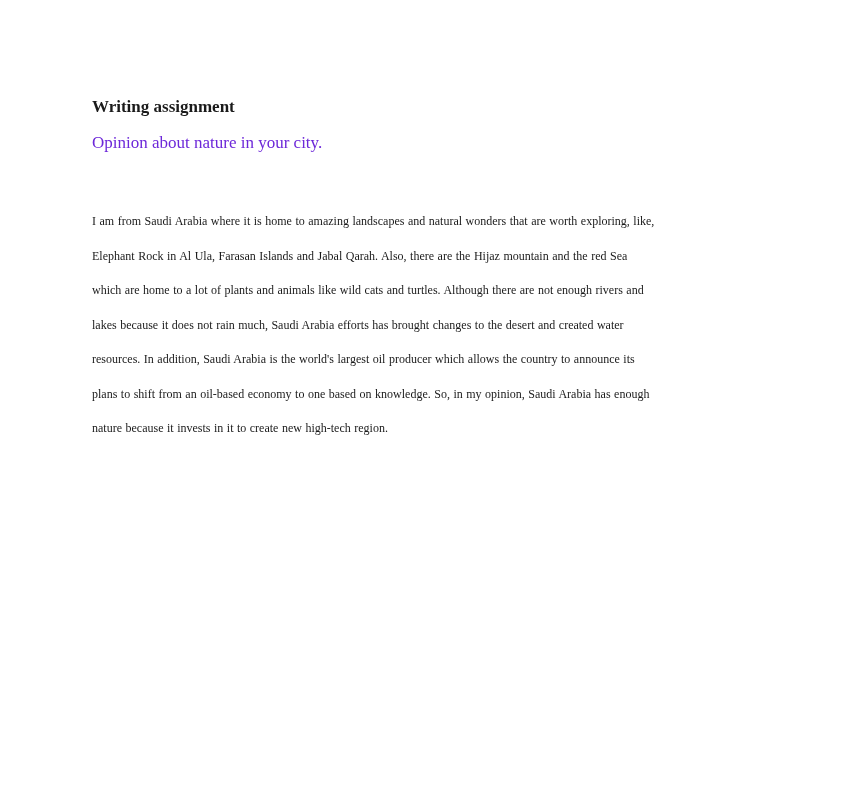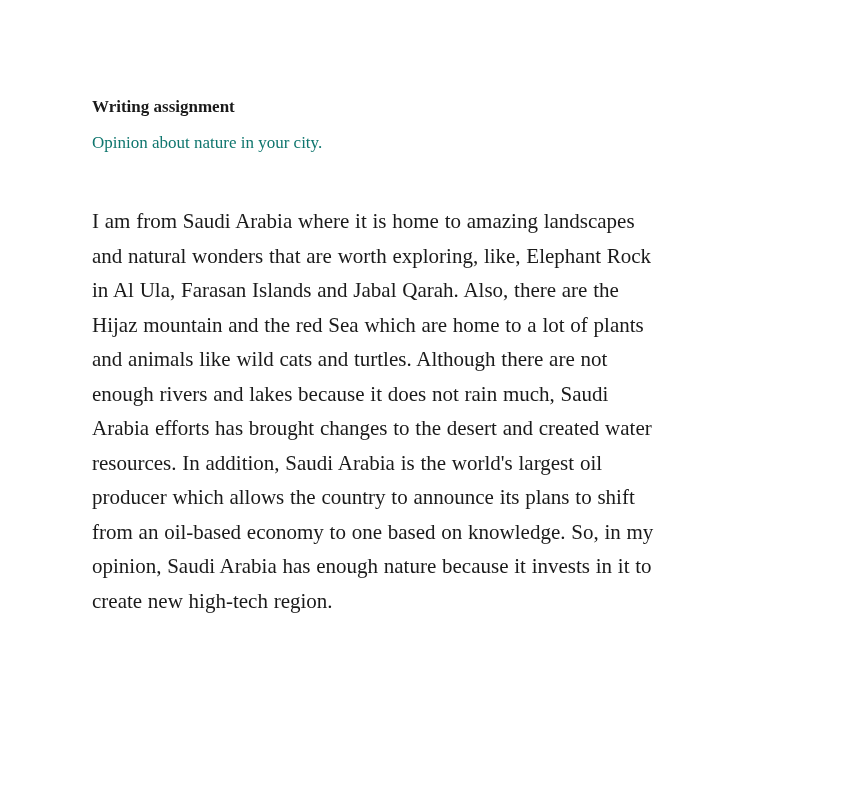--- a/index.html
+++ b/index.html
@@ -26,27 +26,27 @@
     font-weight: bold;
     color: #1a1a1a;
     font-family: "Liberation Serif", serif;
   }
 
   .doc-subtitle {
     margin-top: 14px;
     font-size: 17px;
     line-height: 22px;
     font-weight: normal;
-    color: #0f766e;
+    color: #6d28d9;
     font-family: "Liberation Serif", serif;
   }
 
   .doc-paragraph {
     margin-top: 50px;
-    font-size: 21px;
+    font-size: 12px;
     line-height: 34.5px;
     color: #1a1a1a;
     font-family: "Liberation Serif", serif;
     text-align: left;
     word-spacing: 0.5px;
   }
 
   .watermark {
     position: absolute;
     left: 0;

